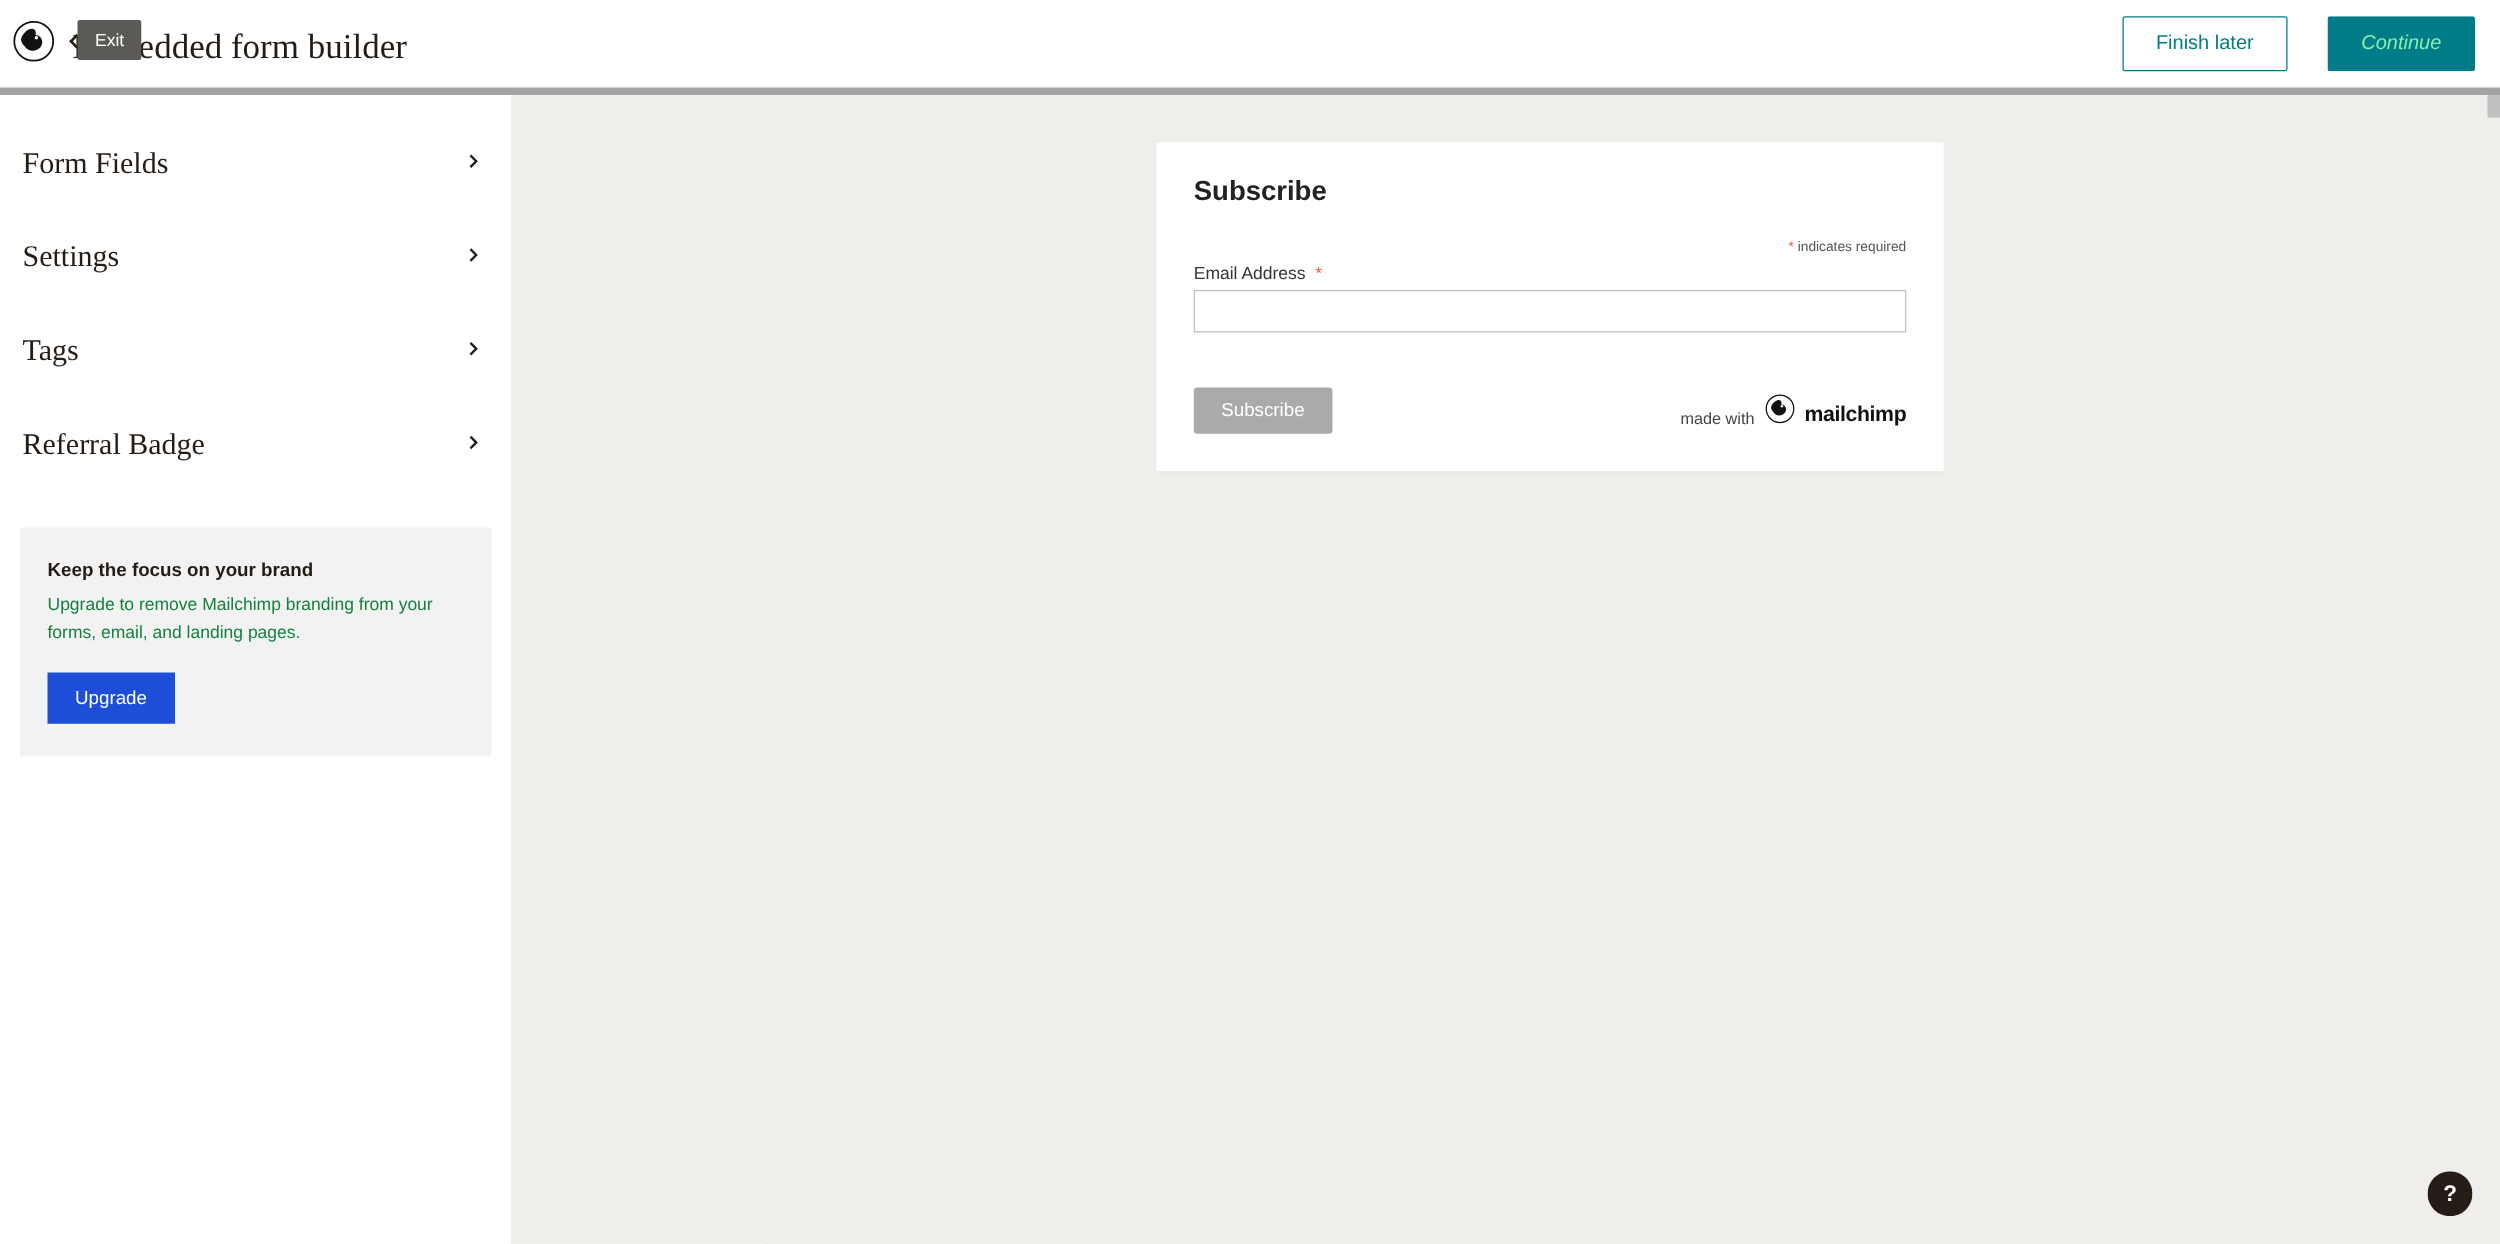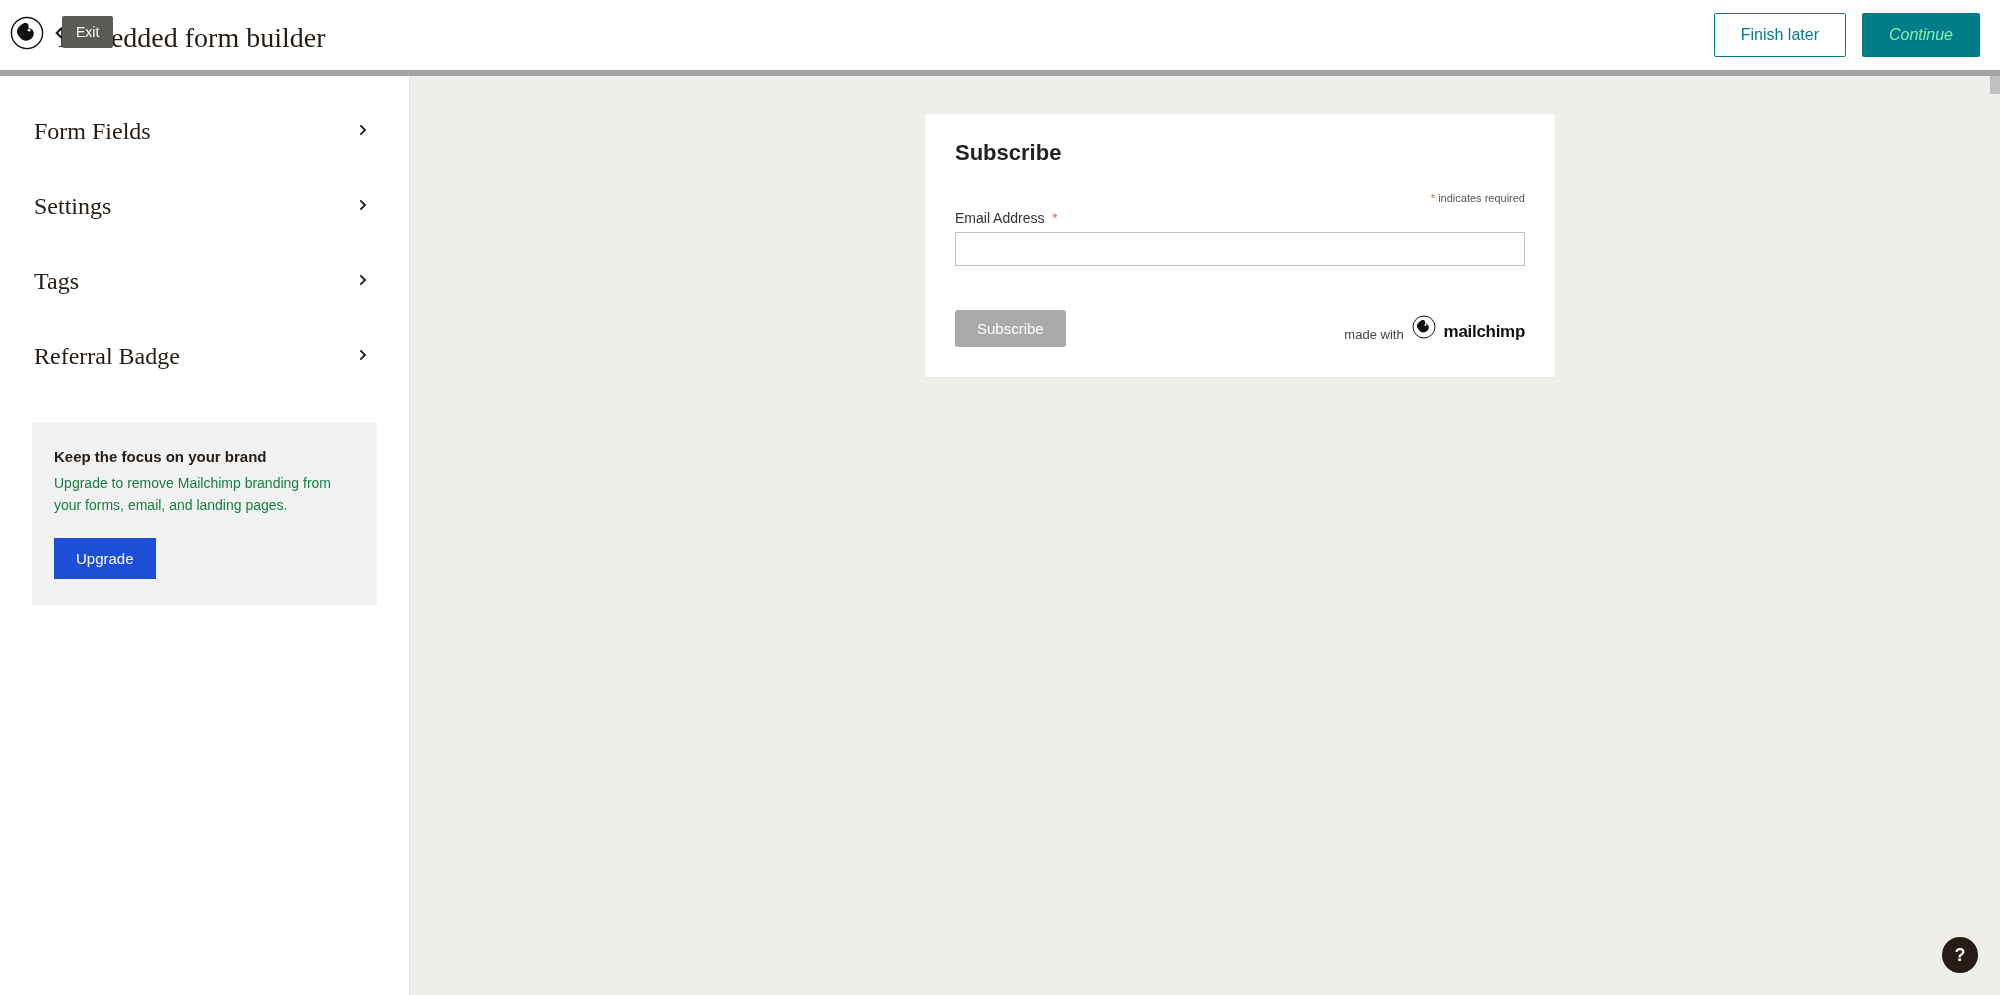--- a/index.html
+++ b/index.html
@@ -42,21 +42,21 @@
     top: 22px;
     font-family: Georgia, "Times New Roman", serif;
     font-size: 28px;
     font-weight: 400;
     color: #241c15;
     z-index: 2;
   }
   .header-actions {
     margin-left: auto;
     display: flex;
-    gap: 16px;
+    gap: 32px;
     align-items: center;
   }
   .btn {
     font-size: 16px;
     padding: 12px 26px;
     border-radius: 2px;
     cursor: pointer;
     border: 1px solid transparent;
     font-weight: 500;
   }
@@ -70,21 +70,21 @@
     color: #86efac;
     font-style: italic;
   }
 
   
   .layout { display: flex; height: calc(100% - 76px); }
   .sidebar {
     width: 410px;
     background: #fff;
     border-right: 1px solid #e6e6e6;
-    padding: 18px 32px;
+    padding: 18px 16px;
     overflow-y: auto;
   }
   .nav-item {
     display: flex;
     align-items: center;
     justify-content: space-between;
     padding: 24px 6px 24px 2px;
     cursor: pointer;
   }
   .nav-label {

